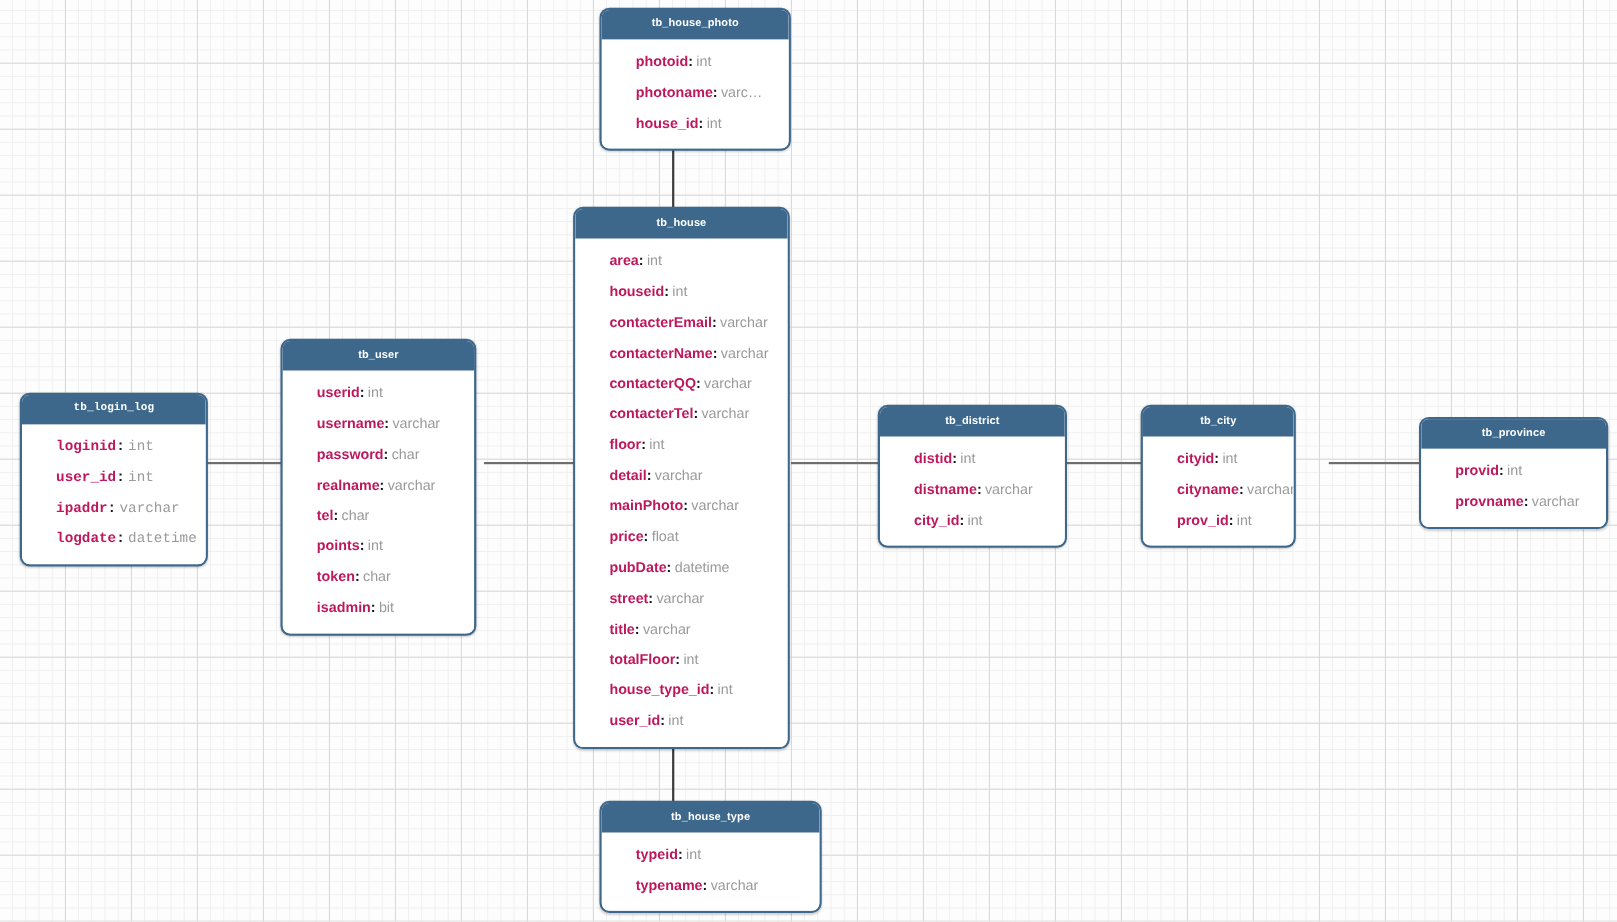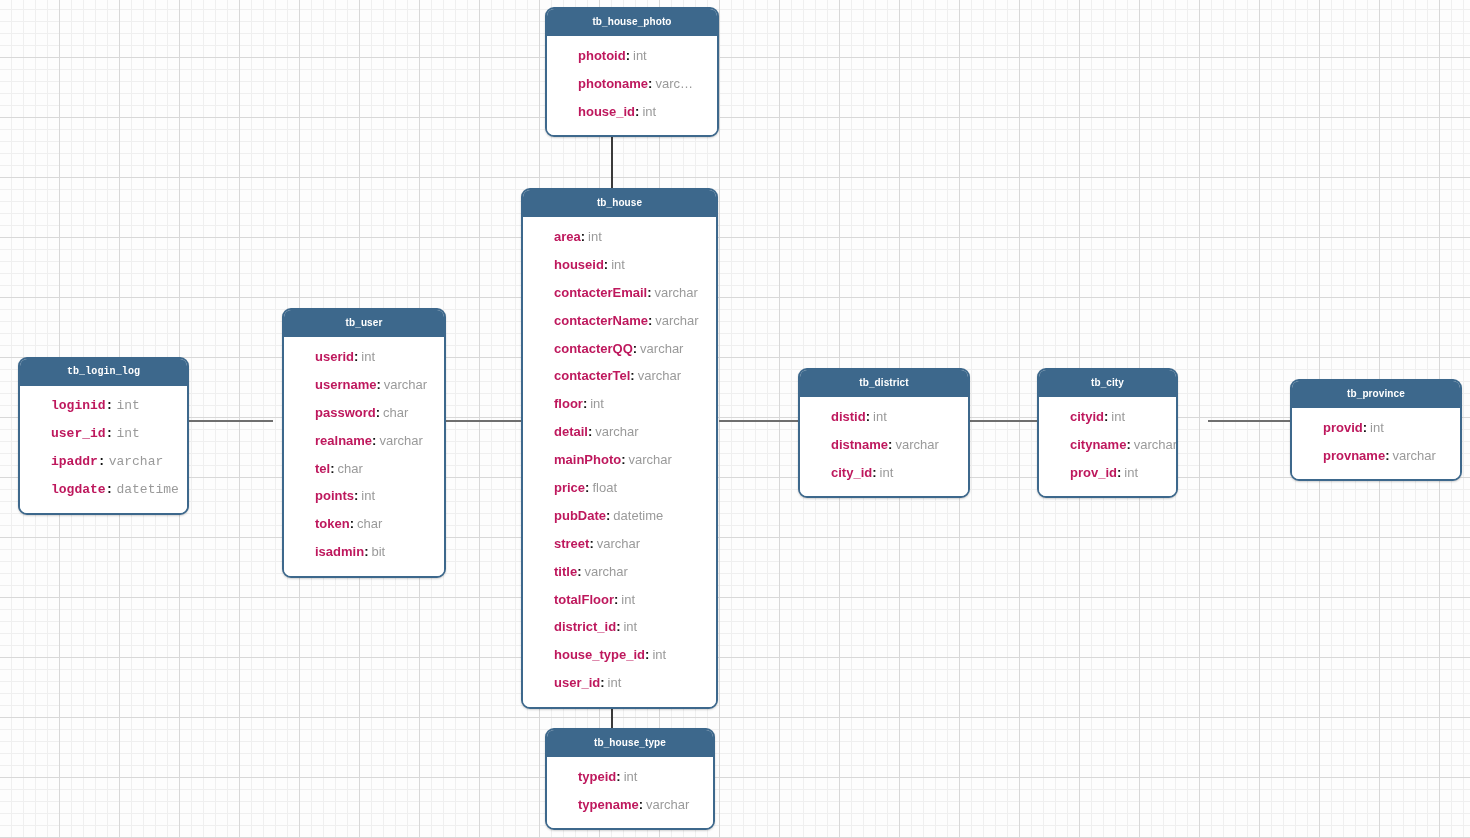--- a/index.html
+++ b/index.html
@@ -113,26 +113,25 @@
           <div class="field-row"><span class="field-name">contacterQQ</span><span class="field-colon">:</span><span class="field-type">varchar</span></div>
           <div class="field-row"><span class="field-name">contacterTel</span><span class="field-colon">:</span><span class="field-type">varchar</span></div>
           <div class="field-row"><span class="field-name">floor</span><span class="field-colon">:</span><span class="field-type">int</span></div>
           <div class="field-row"><span class="field-name">detail</span><span class="field-colon">:</span><span class="field-type">varchar</span></div>
           <div class="field-row"><span class="field-name">mainPhoto</span><span class="field-colon">:</span><span class="field-type">varchar</span></div>
           <div class="field-row"><span class="field-name">price</span><span class="field-colon">:</span><span class="field-type">float</span></div>
           <div class="field-row"><span class="field-name">pubDate</span><span class="field-colon">:</span><span class="field-type">datetime</span></div>
           <div class="field-row"><span class="field-name">street</span><span class="field-colon">:</span><span class="field-type">varchar</span></div>
           <div class="field-row"><span class="field-name">title</span><span class="field-colon">:</span><span class="field-type">varchar</span></div>
           <div class="field-row"><span class="field-name">totalFloor</span><span class="field-colon">:</span><span class="field-type">int</span></div>
-          <div class="field-row"><span class="field-name">district_id</span><span class="field-colon">:</span><span class="field-type">int</span></div>
           <div class="field-row"><span class="field-name">house_type_id</span><span class="field-colon">:</span><span class="field-type">int</span></div>
           <div class="field-row"><span class="field-name">user_id</span><span class="field-colon">:</span><span class="field-type">int</span></div>
         </div>
       </div>
-      <div class="table-card" style="left: 282px; top: 308px; width: 164px;">
+      <div class="table-card" style="left: 255px; top: 308px; width: 178px;">
         <div class="table-header">tb_user</div>
         <div class="table-body">
           <div class="field-row"><span class="field-name">userid</span><span class="field-colon">:</span><span class="field-type">int</span></div>
           <div class="field-row"><span class="field-name">username</span><span class="field-colon">:</span><span class="field-type">varchar</span></div>
           <div class="field-row"><span class="field-name">password</span><span class="field-colon">:</span><span class="field-type">char</span></div>
           <div class="field-row"><span class="field-name">realname</span><span class="field-colon">:</span><span class="field-type">varchar</span></div>
           <div class="field-row"><span class="field-name">tel</span><span class="field-colon">:</span><span class="field-type">char</span></div>
           <div class="field-row"><span class="field-name">points</span><span class="field-colon">:</span><span class="field-type">int</span></div>
           <div class="field-row"><span class="field-name">token</span><span class="field-colon">:</span><span class="field-type">char</span></div>
           <div class="field-row"><span class="field-name">isadmin</span><span class="field-colon">:</span><span class="field-type">bit</span></div>
@@ -163,21 +162,21 @@
           <div class="field-row"><span class="field-name">prov_id</span><span class="field-colon">:</span><span class="field-type">int</span></div>
         </div>
       </div>
       <div class="table-card" style="left: 1290px; top: 379px; width: 172px;">
         <div class="table-header">tb_province</div>
         <div class="table-body">
           <div class="field-row"><span class="field-name">provid</span><span class="field-colon">:</span><span class="field-type">int</span></div>
           <div class="field-row"><span class="field-name">provname</span><span class="field-colon">:</span><span class="field-type">varchar</span></div>
         </div>
       </div>
-      <div class="table-card" style="left: 545px; top: 728px; width: 170px;">
+      <div class="table-card" style="left: 545px; top: 728px; width: 202px;">
         <div class="table-header">tb_house_type</div>
         <div class="table-body">
           <div class="field-row"><span class="field-name">typeid</span><span class="field-colon">:</span><span class="field-type">int</span></div>
           <div class="field-row"><span class="field-name">typename</span><span class="field-colon">:</span><span class="field-type">varchar</span></div>
         </div>
       </div>
     </div>
 </div>
 
 </body></html>

